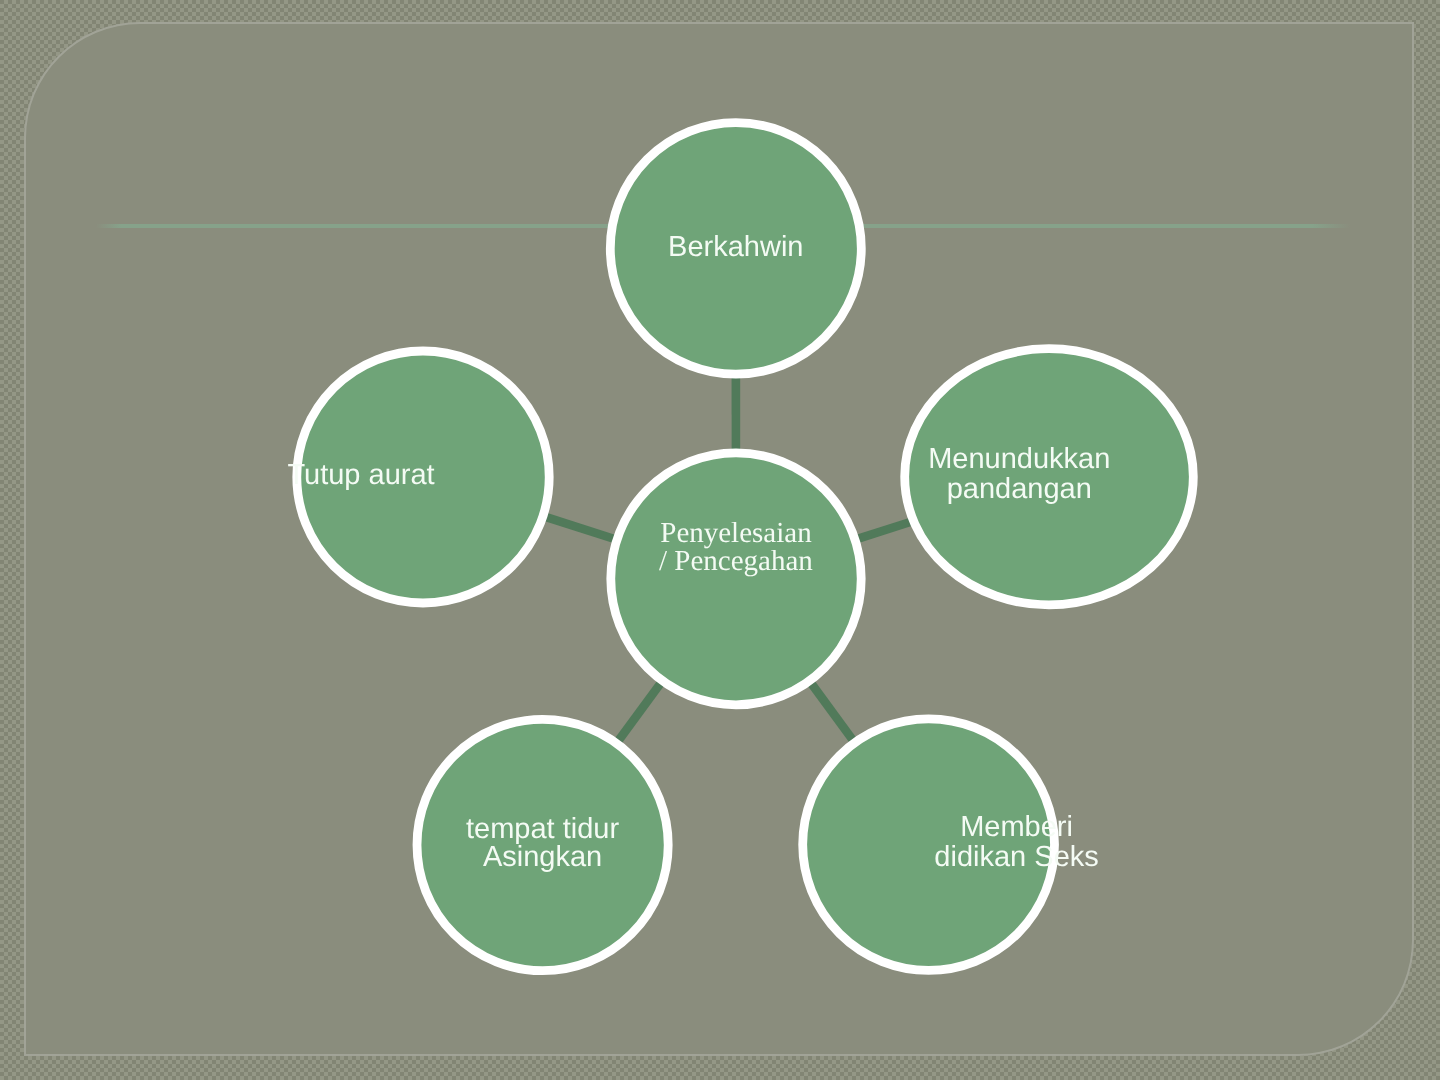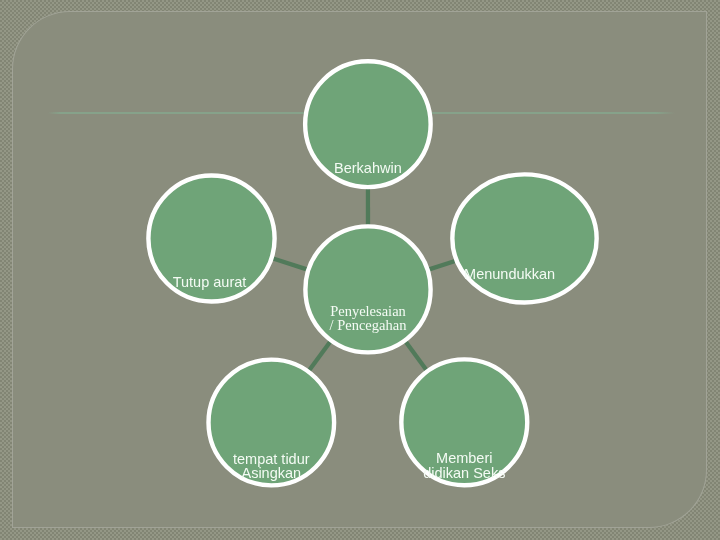--- a/index.html
+++ b/index.html
@@ -15,21 +15,21 @@
          background-size:4px 4px;}
   #frame{position:absolute;left:12px;top:11px;width:695px;height:517px;
          border:1px solid rgba(255,255,255,.20);
          border-top-left-radius:58px;border-bottom-right-radius:58px;
          background:#8a8d7d;box-sizing:border-box;}
   #hline{position:absolute;left:48px;top:112px;width:627px;height:2px;
          background:linear-gradient(90deg,
                     rgba(134,162,138,0) 0%, #86a28a 2%, #86a28a 97%, rgba(134,162,138,0) 100%);}
   svg#diagram{position:absolute;left:0;top:0;width:720px;height:540px;}
   .lbl{position:absolute;transform:translateZ(0);color:#f4fbf4;font-size:14.5px;line-height:14.7px;
-       text-align:center;white-space:nowrap;margin-top:44px;}
+       text-align:center;white-space:nowrap;}
 </style>
 </head>
 <body>
 
 <div id="slide" style="background: rgb(138, 141, 123);">
 
   <div id="noise"></div>
   <div id="frame" style="background: rgb(138, 141, 125);"></div>
   <div id="hline"></div>
 
@@ -50,34 +50,35 @@
       <ellipse class="bub" cx="368" cy="289.4" rx="62.599999999999994" ry="63" fill="#6fa478" stroke="#ffffff" stroke-width="4.4"></ellipse>
     </g>
   </svg>
 
   <div id="labels">
 
     <div class="lbl" style="color: rgb(244, 251, 244); left: 302.95px; width: 129.9px; top: 116.55px;">
       <div>Berkahwin</div>
     </div>
 
-    <div class="lbl" style="color: rgb(244, 251, 244); left: 158px; width: 103px; top: 230.85px;">
+    <div class="lbl" style="color: rgb(244, 251, 244); left: 129px; width: 103px; top: 230.85px;">
       <div>Tutup aurat</div>
     </div>
 
     <div class="lbl" style="color: rgb(244, 251, 244); left: 450.15px; width: 119px; top: 223.4px;">
       <div>Menundukkan</div>
+      <div>pandangan</div>
     </div>
 
     <div class="lbl" style="color: rgb(244, 251, 244); left: 206.3px; width: 130px; top: 407.5px;">
       <div>tempat tidur</div>
       <div>Asingkan</div>
     </div>
 
-    <div class="lbl" style="color: rgb(244, 251, 244); left: 399.15px; width: 130.3px; top: 407.3px;">
+    <div class="lbl" style="color: rgb(244, 251, 244); left: 399.15px; width: 130.3px; top: 407.3px; padding-left: 44px;">
       <div>Memberi</div>
       <div>didikan Seks</div>
     </div>
 
     <div class="lbl" style="color: rgb(244, 251, 244); left: 303.2px; width: 129.6px; top: 259.7px; font-family: Liberation Serif, serif;">
       <div>Penyelesaian</div>
       <div>/ Pencegahan</div>
     </div>
 
   </div>

